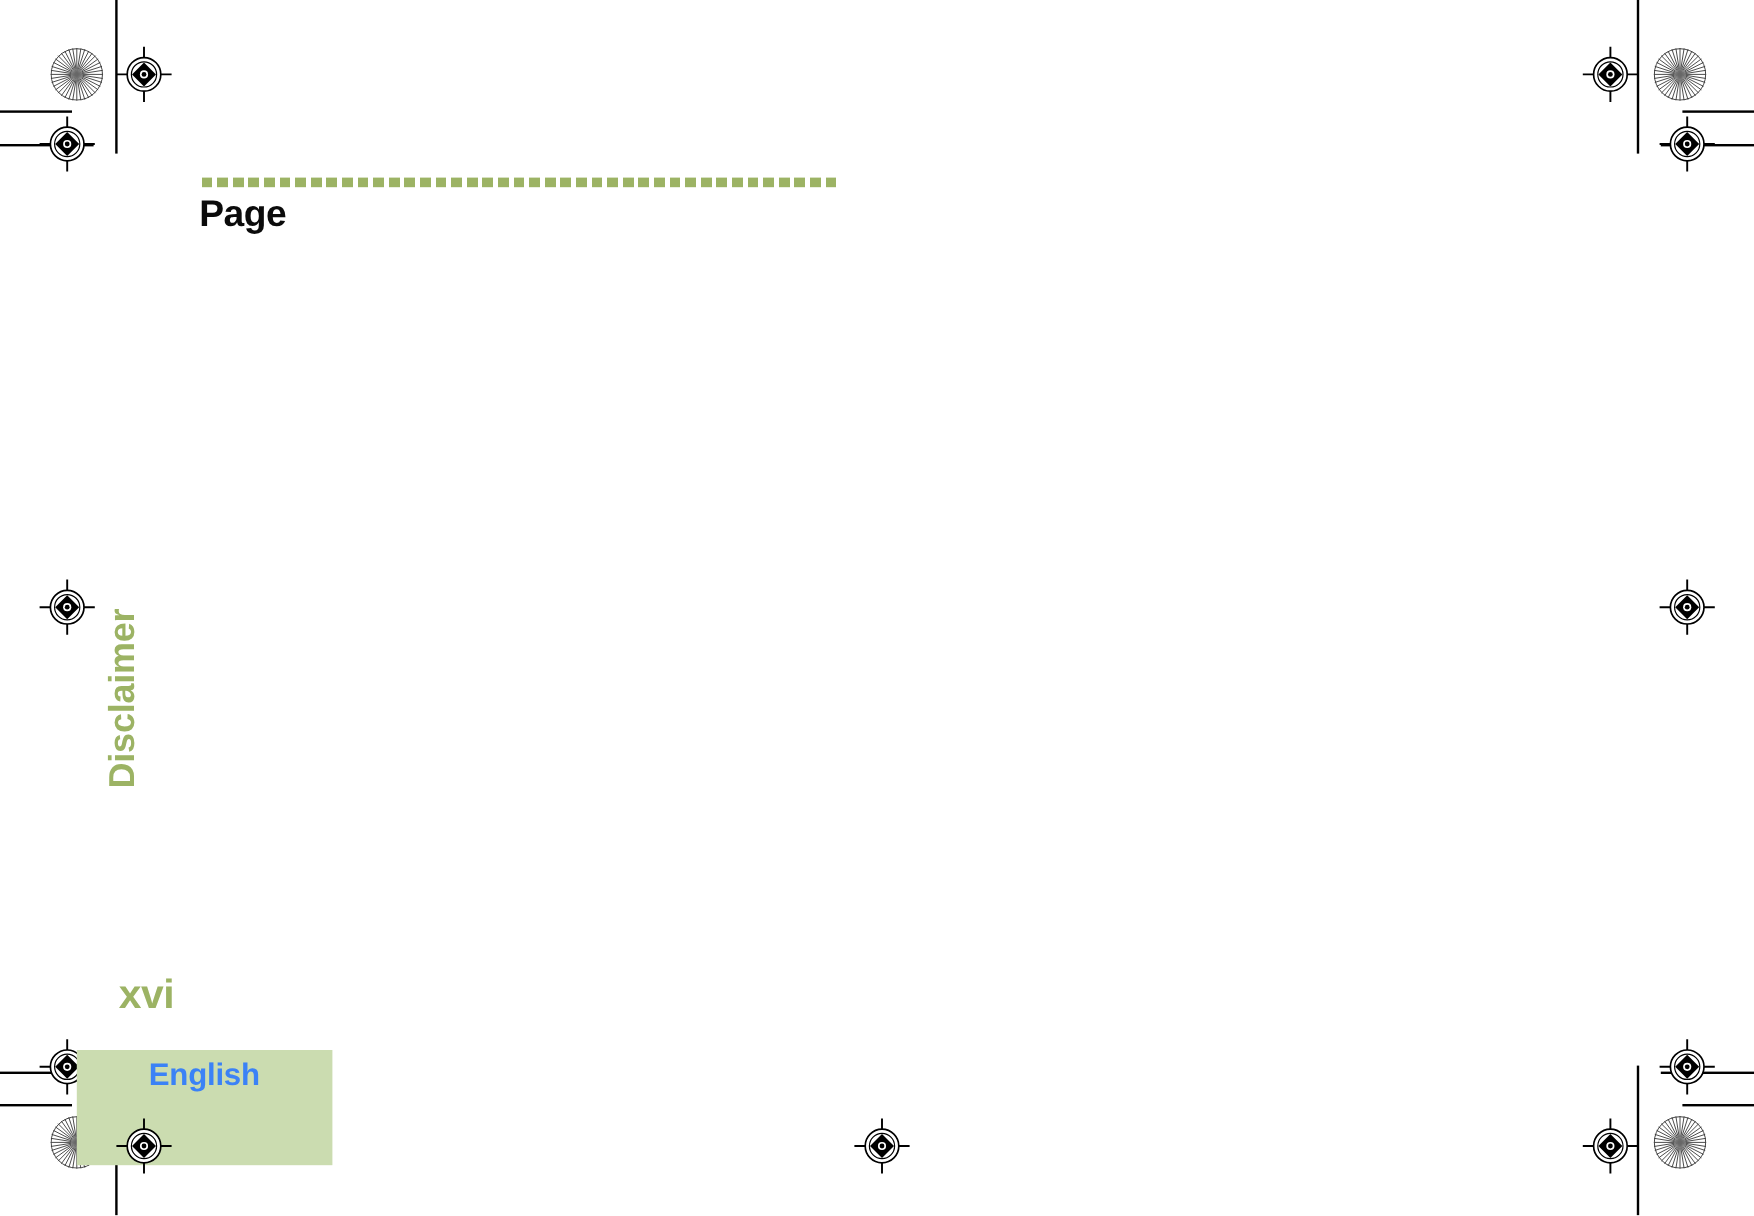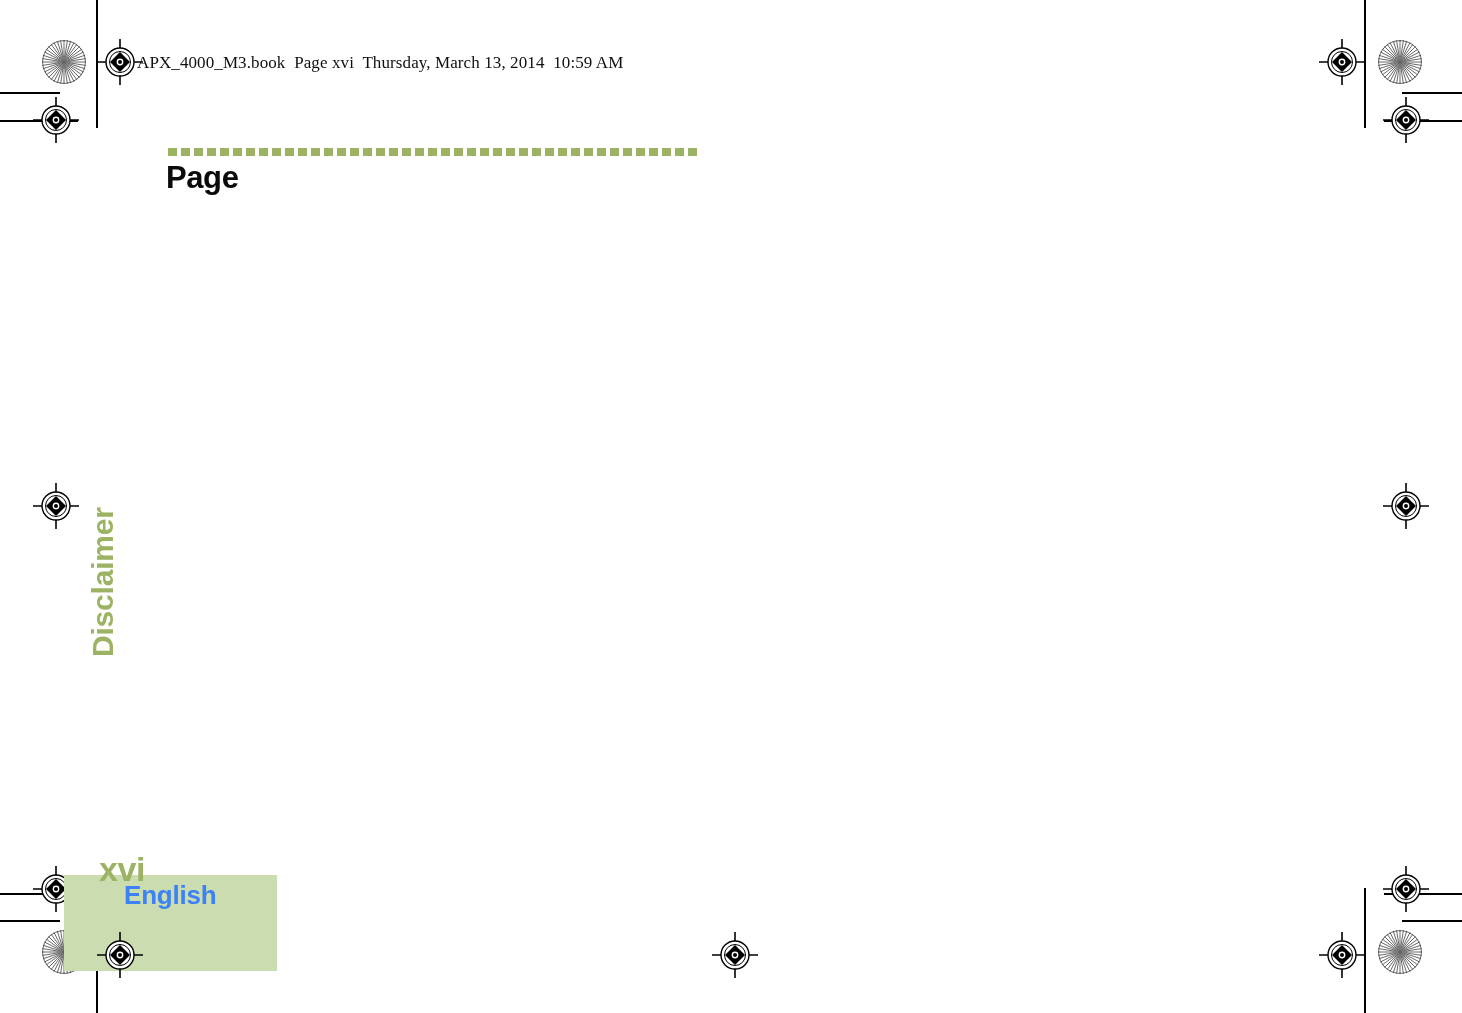--- a/index.html
+++ b/index.html
@@ -100,21 +100,20 @@
 
   .folio {
     position: absolute;
     left: 99px;
     top: 812px;
     font-size: 34px;
     font-weight: bold;
     color: #9cb364;
     letter-spacing: -0.4px;
     line-height: 1;
-    margin-top: 40px;
   }
 
   .lang-band {
     position: absolute;
     left: 64px;
     top: 875px;
     width: 213px;
     height: 96px;
     background: #cbdcb0;
   }
@@ -448,21 +447,20 @@
     </div>
 
   <div class="section-title">Page</div>
 
   <div class="side-tab">Disclaimer</div>
 
   <div class="folio">xvi</div>
 
   <div class="lang-label">English</div>
 
-  <div class="proof-header">APX_4000_M3.book  Page xvi  Thursday, March 13, 2014  10:59 AM</div>
 
   <div class="reg" style="left:712px; top:932px;">
     <svg width="46" height="46" viewBox="0 0 46 46">
       <line x1="23" y1="-24" x2="23" y2="82" stroke="#000" stroke-width="1.6"></line>
       <line x1="-60" y1="23" x2="106" y2="23" stroke="#000" stroke-width="1.6"></line>
       <circle cx="23" cy="23" r="14" fill="#fff" stroke="#000" stroke-width="1.4"></circle>
       <circle cx="23" cy="23" r="10.5" fill="#fff" stroke="#000" stroke-width="1"></circle>
       <path d="M23 13 L33 23 L23 33 L13 23 Z" fill="#000"></path>
       <circle cx="23" cy="23" r="3.4" fill="#fff"></circle>
       <circle cx="23" cy="23" r="2" fill="#000"></circle>

